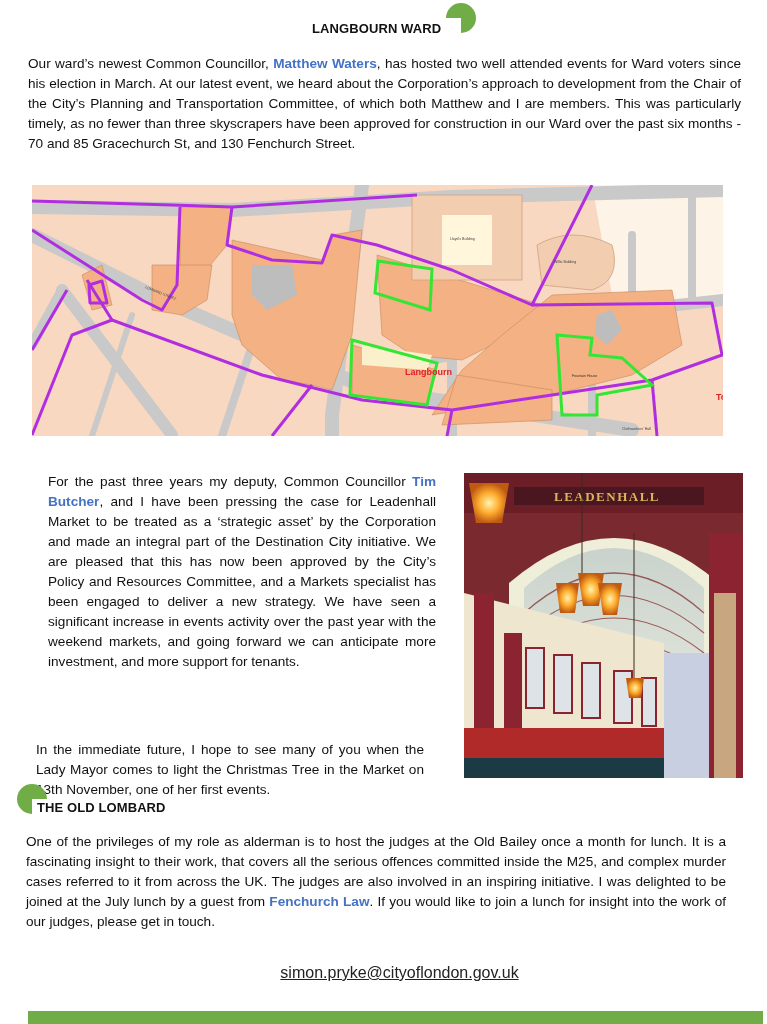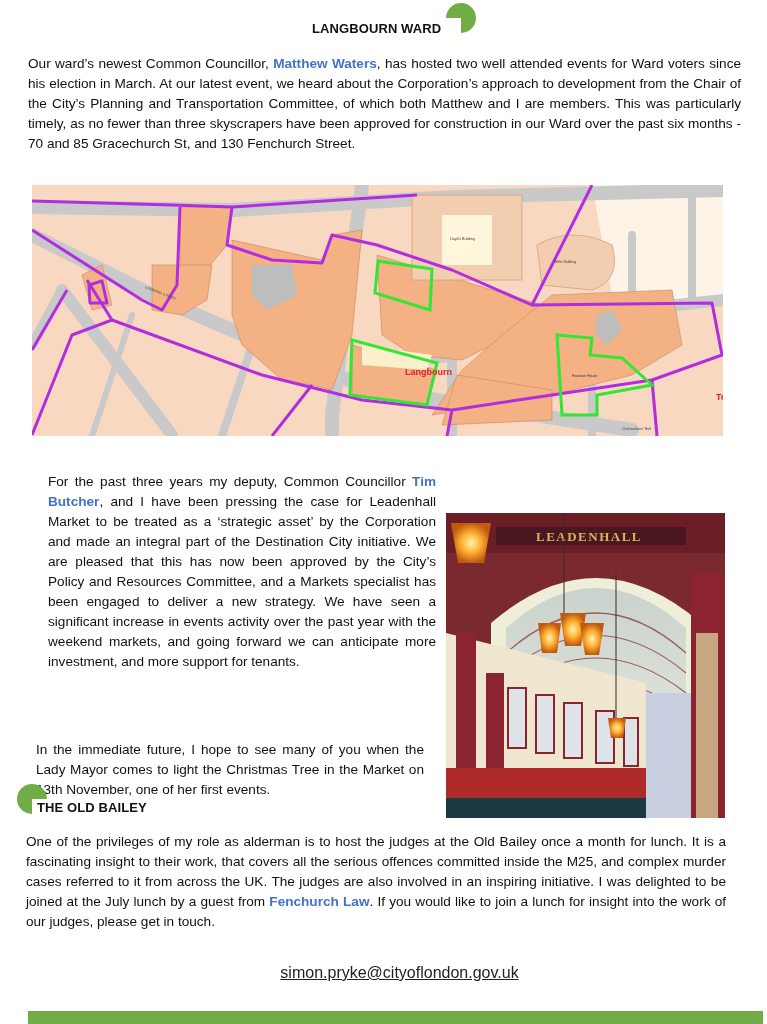--- a/index.html
+++ b/index.html
@@ -7,21 +7,21 @@
          font-family: "Liberation Sans", "DejaVu Sans", sans-serif; color: #111; }
   .abs { position: absolute; }
   .heading { font-weight: bold; font-size: 13px; letter-spacing: 0.1px; color: #111; text-align: right; }
   .para { font-size: 13.6px; line-height: 20px; text-align: justify; color: #111; }
   .para .link { color: #4472c4; font-weight: bold; margin-top: 24px; }
   .blob { position: absolute; width: 30px; height: 30px; background: #70ad47; border-radius: 50%; }
   .blob::after { content: ""; position: absolute; background: #fff; }
   .blob-tr::after { left: 0; bottom: 0; width: 15px; height: 15px; }
   .blob-bl::after { right: 0; bottom: 0; width: 15px; height: 15px; }
   .map { left: 32px; top: 185px; width: 691px; height: 251px; overflow: hidden; background: #f6d2b8; }
-  .photo { left: 446px; top: 473px; width: 279px; height: 305px; overflow: hidden; background: #6b2a2a; margin-top: 40px; }
+  .photo { left: 464px; top: 473px; width: 279px; height: 305px; overflow: hidden; background: #6b2a2a; }
   .email { left: 0; width: 767px; top: 964px; text-align: center; font-size: 16px; padding-left: 16px; }
   .email a { color: #222; text-decoration: underline; }
   .greenbar { left: 28px; top: 1011px; width: 735px; height: 13px; background: #70ad47; }
 </style>
 </head>
 <body>
 
 <div class="abs heading" style="left:312px; top:21px;">LANGBOURN WARD</div>
 <div class="blob blob-tr" style="left:446px; top:3px;"></div>
 
@@ -162,21 +162,21 @@
       </g>
     <path d="M5 10 L45 10 L38 50 L12 50 Z" fill="url(#lamp)"></path>
     <path d="M92 110 L115 110 L111 140 L96 140 Z" fill="url(#lamp)"></path>
     <path d="M114 100 L140 100 L135 133 L119 133 Z" fill="url(#lamp)"></path>
     <path d="M134 110 L158 110 L153 142 L139 142 Z" fill="url(#lamp)"></path>
     <path d="M162 205 L180 205 L177 225 L165 225 Z" fill="url(#lamp)"></path>
   </svg>
 </div>
 
 <div class="blob blob-bl" style="left:17px; top:784px;"></div>
-<div class="abs heading" style="left:37px; top:800px;">THE OLD BAILEY</div>
+<div class="abs heading" style="left:37px; top:800px;">THE OLD LOMBARD</div>
 
 <div class="abs para" style="left:26px; top:832px; width:700px;">
   <span>One of the privileges of my role as alderman is to host the judges at the Old Bailey once a month for lunch.  It is a fascinating insight to their work, that covers all the serious offences committed inside the M25, and complex murder cases referred to it from across the UK.  The judges are also involved in an inspiring initiative.  I was delighted to be joined at the July lunch by a guest from </span><span class="link">Fenchurch Law</span><span>.  If you would like to join a lunch for insight into the work of our judges, please get in touch.</span>
 </div>
 
 <div class="abs email">
   <a>simon.pryke@cityoflondon.gov.uk</a>
 </div>
 <div class="abs greenbar"></div>
 

